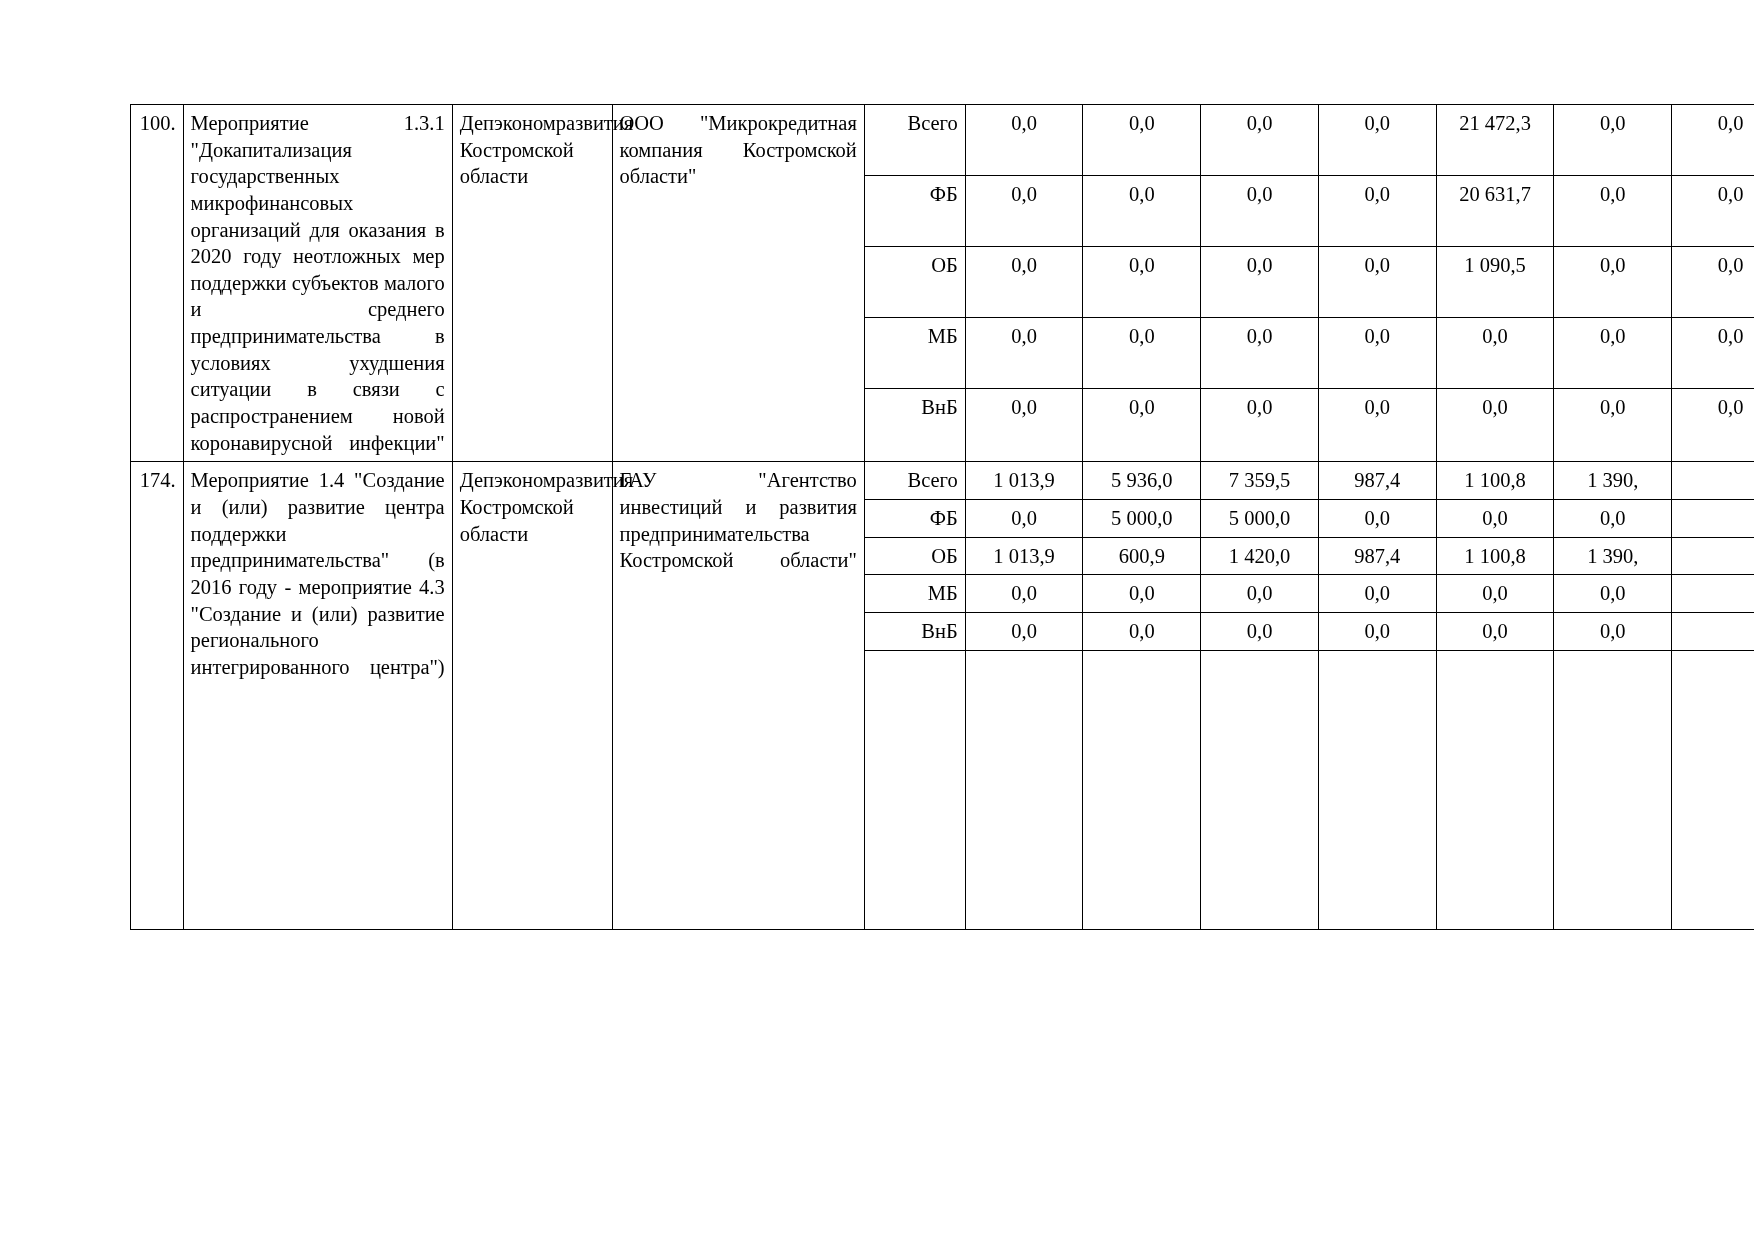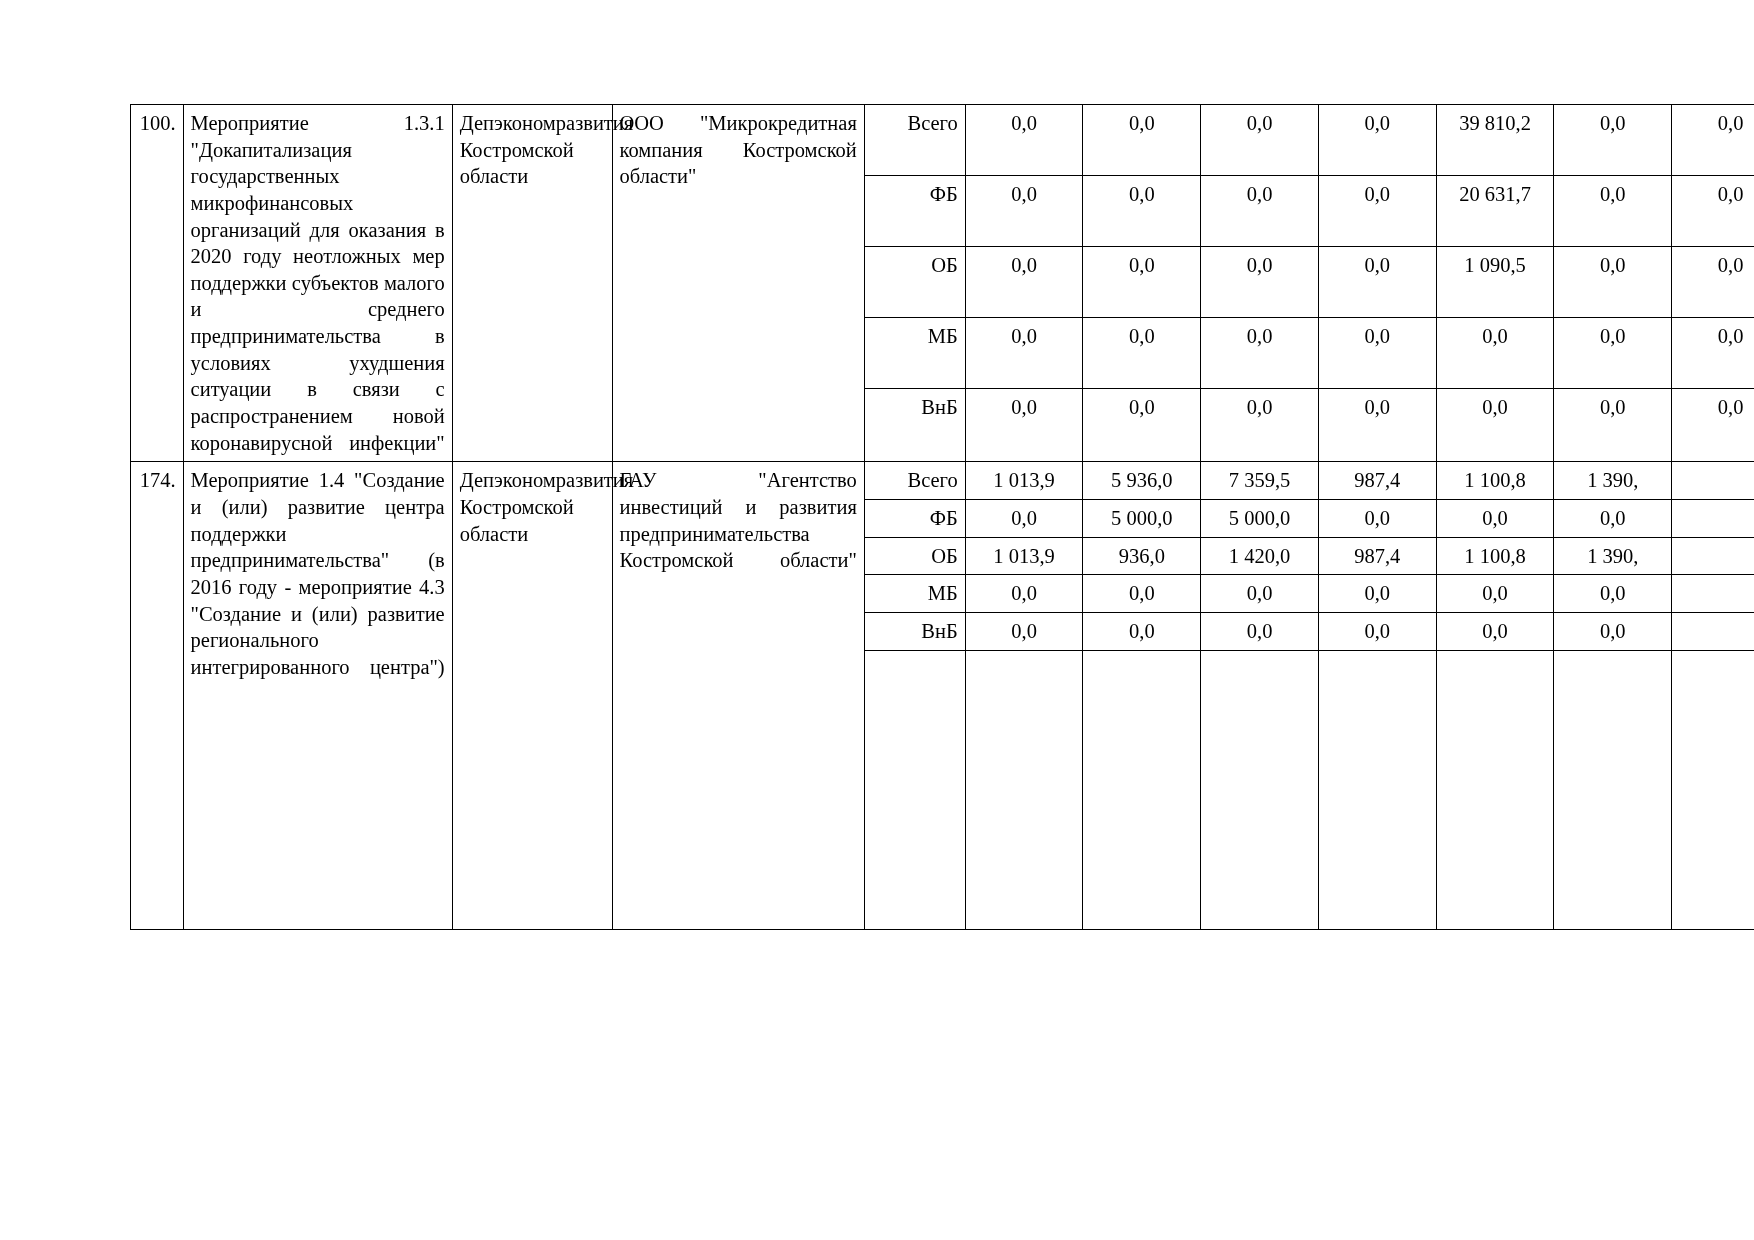--- a/index.html
+++ b/index.html
@@ -100,21 +100,21 @@
       <tr>
         <td class="col-num" rowspan="5">100.</td>
         <td class="justify" rowspan="5">Мероприятие 1.3.1 "Докапитализация государственных микрофинансовых организаций для оказания в 2020 году неотложных мер поддержки субъектов малого и среднего предпринимательства в условиях ухудшения ситуации в связи с распространением новой коронавирусной инфекции"</td>
         <td class="justify-left" rowspan="5">Депэкономразвития Костромской области</td>
         <td class="justify-left" rowspan="5">ООО "Микрокредитная компания Костромской области"</td>
         <td class="src-cell">Всего</td>
         <td class="num-cell">0,0</td>
         <td class="num-cell">0,0</td>
         <td class="num-cell">0,0</td>
         <td class="num-cell">0,0</td>
-        <td class="num-cell">39 810,2</td>
+        <td class="num-cell">21 472,3</td>
         <td class="num-cell">0,0</td>
         <td class="num-cell">0,0</td>
       </tr>
       <tr>
         <td class="src-cell">ФБ</td>
         <td class="num-cell">0,0</td>
         <td class="num-cell">0,0</td>
         <td class="num-cell">0,0</td>
         <td class="num-cell">0,0</td>
         <td class="num-cell">20 631,7</td>
@@ -172,21 +172,21 @@
         <td class="num-cell">5 000,0</td>
         <td class="num-cell">5 000,0</td>
         <td class="num-cell">0,0</td>
         <td class="num-cell">0,0</td>
         <td class="num-cell">0,0</td>
         <td class="num-cell"></td>
       </tr>
       <tr>
         <td class="src-cell">ОБ</td>
         <td class="num-cell">1 013,9</td>
-        <td class="num-cell">936,0</td>
+        <td class="num-cell">600,9</td>
         <td class="num-cell">1 420,0</td>
         <td class="num-cell">987,4</td>
         <td class="num-cell">1 100,8</td>
         <td class="num-cell">1 390,</td>
         <td class="num-cell"></td>
       </tr>
       <tr>
         <td class="src-cell">МБ</td>
         <td class="num-cell">0,0</td>
         <td class="num-cell">0,0</td>

